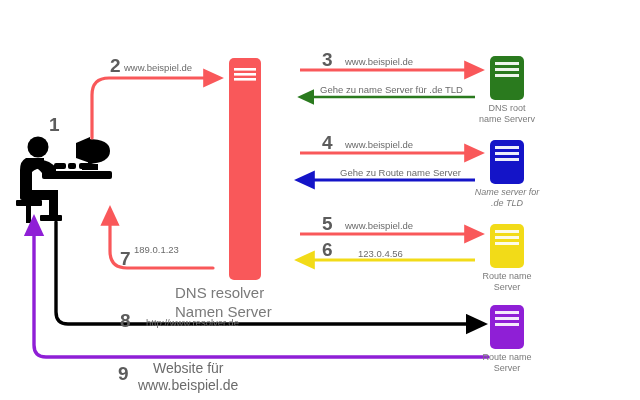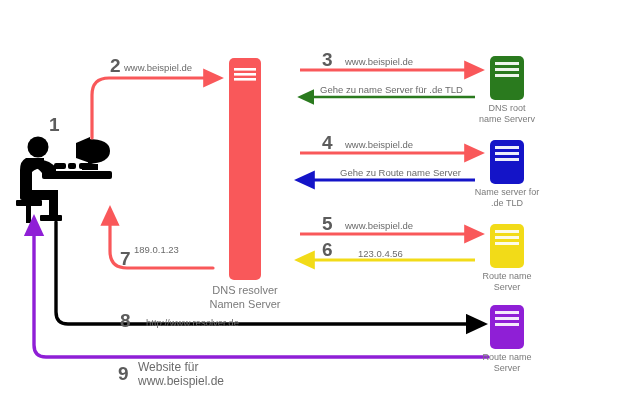--- a/index.html
+++ b/index.html
@@ -31,33 +31,33 @@
     position:absolute;
     font-size:9px;
     color:#7a7a7a;
     line-height:1.25;
     text-align:center;
     white-space:pre-line;
     width:120px;
   }
   .resolver-cap{
     position:absolute;
-    font-size:11px;
+    font-size:15px;
     color:#7a7a7a;
     line-height:1.25;
-    text-align:center;
     white-space:pre-line;
     width:140px;
   }
   .wrap2{
     position:absolute;
-    font-size:12px;
+    font-size:14px;
     color:#6b6b6b;
     line-height:1.18;
     white-space:pre-line;
+    text-align:center;
   }
 </style>
 </head>
 <body>
 
 <div id="stage">
 
   <svg id="svg-layer" viewBox="0 0 640 400">
     <defs>
       <marker id="ah-red-r" markerWidth="7" markerHeight="7" refX="1.2" refY="3" orient="auto" markerUnits="strokeWidth">
@@ -198,20 +198,20 @@
 
   <div class="num" style="left:118px;top:364px;">9</div>
   <div class="wrap2" style="left:138px;top:360px;">Website für
 www.beispiel.de</div>
 
   <div class="resolver-cap" style="left:175px;top:284px;">DNS resolver
 Namen Server</div>
 
   <div class="srv-cap" style="left:447px;top:103px;">DNS root
 name Serverv</div>
-  <div class="srv-cap" style="left:447px;top:187px;">Name server for
+  <div class="srv-cap" style="left:447px;top:187px;font-style:italic;">Name server for
 .de TLD</div>
   <div class="srv-cap" style="left:447px;top:271px;">Route name
 Server</div>
   <div class="srv-cap" style="left:447px;top:352px;">Route name
 Server</div>
 
 </div>
 
 </body></html>

